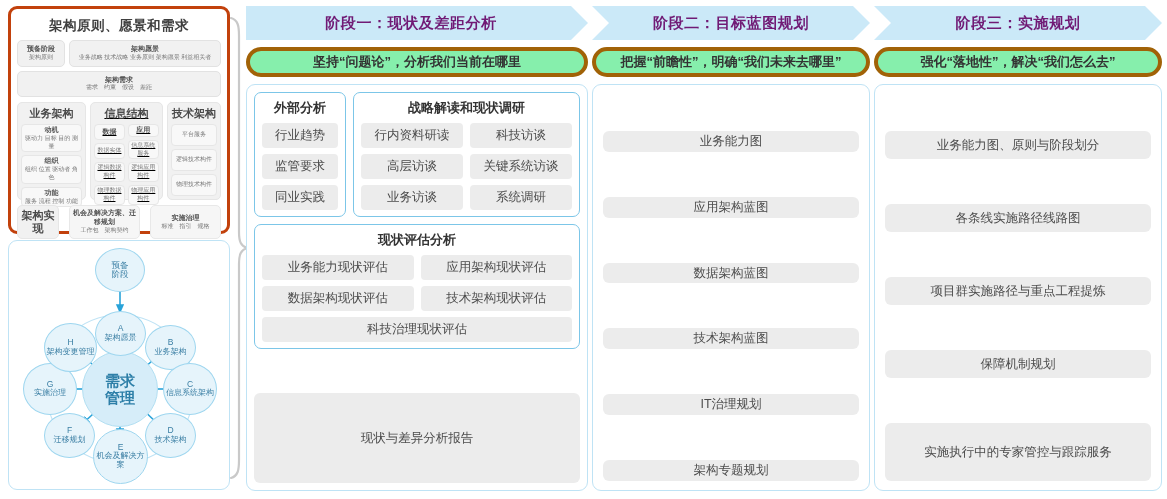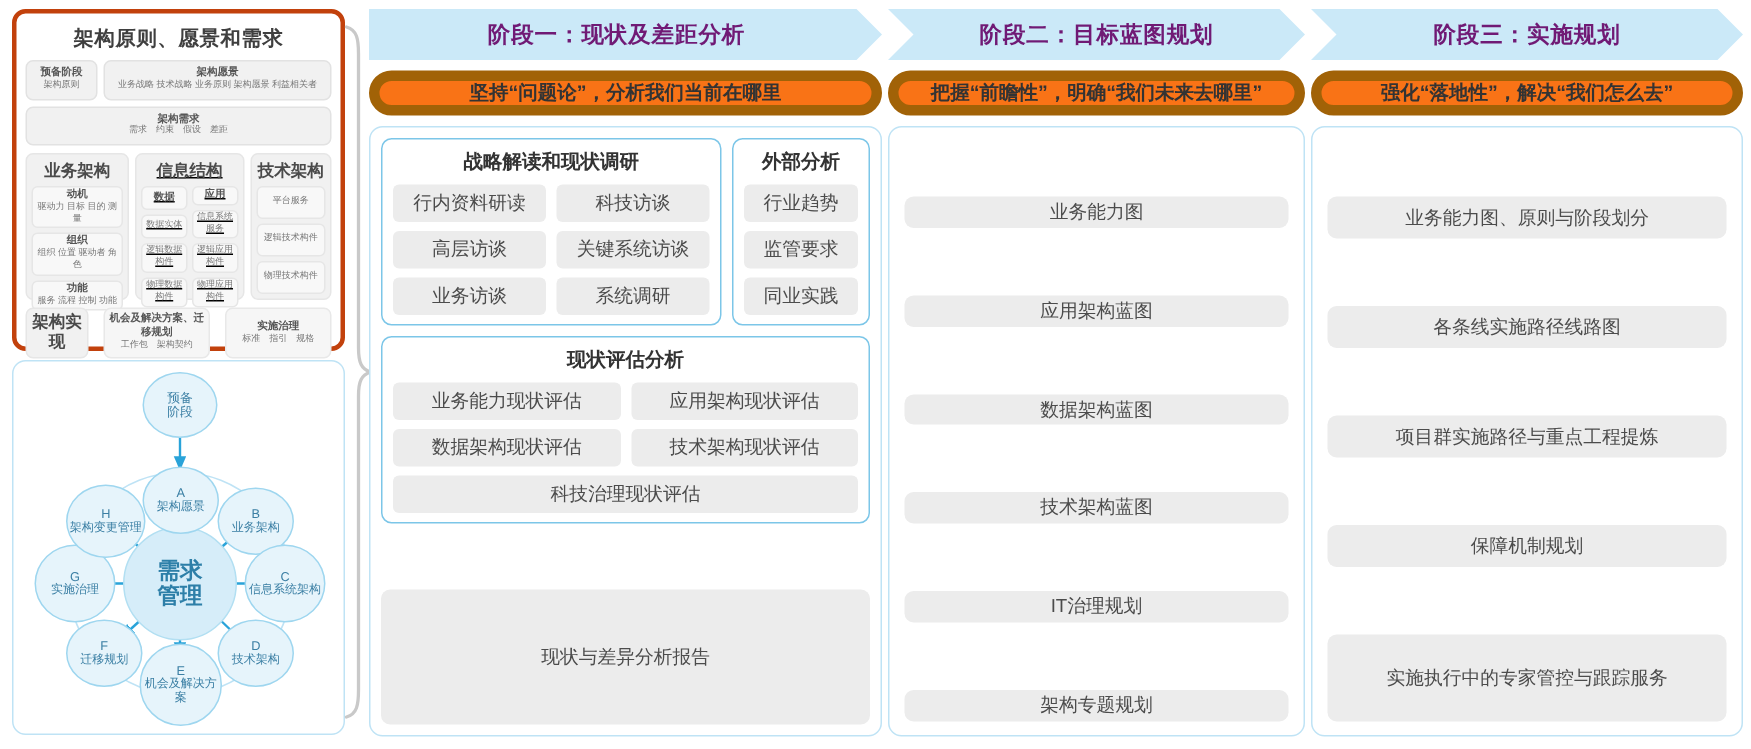--- a/index.html
+++ b/index.html
@@ -102,21 +102,21 @@
     clip-path: polygon(0 0, calc(100% - 17px) 0, 100% 50%, calc(100% - 17px) 100%, 0 100%);
     padding-right: 12px;
   }
   .banner.arrow-in {
     clip-path: polygon(0 0, calc(100% - 17px) 0, 100% 50%, calc(100% - 17px) 100%, 0 100%, 17px 50%);
     padding-right: 12px; padding-left: 12px;
   }
 
   .subtitle {
     margin-top: 7px; height: 30px;
-    border:7px solid #a16207; border-radius: 15px; background:#f97316;
+    border:4px solid #a16207; border-radius: 15px; background:#86efac;
     display:flex; align-items:center; justify-content:center;
     font-size: 13px; font-weight:bold; color:#333;
   }
 
   .panel {
     margin-top: 7px;
     border:1px solid #bfe3f5; border-radius: 9px; background:#fff;
     padding: 7px;
   }
   .panel.p1body { height: 407px; display:flex; flex-direction:column; gap:7px; }
@@ -339,41 +339,41 @@
              C13,236 11,240 11,250 L11,446 C11,456 10,462 3,464" fill="none" stroke="#c9c9c9" stroke-width="2.2" stroke-linecap="round" stroke-linejoin="round"></path>
   </svg>
 
   <div class="phase p1">
     <div class="banner arrow">阶段一：现状及差距分析</div>
     <div class="subtitle">坚持“问题论”，分析我们当前在哪里</div>
 
     <div class="panel p1body">
 
       <div class="topsplit">
+        <div class="subpanel right-sp">
+          <div class="sp-title">外部分析</div>
+          <div class="chip">行业趋势</div>
+          <div class="chip">监管要求</div>
+          <div class="chip">同业实践</div>
+        </div>
+
         <div class="subpanel left-sp">
           <div class="sp-title">战略解读和现状调研</div>
           <div class="chiprow">
             <div class="chip">行内资料研读</div>
             <div class="chip">科技访谈</div>
           </div>
           <div class="chiprow">
             <div class="chip">高层访谈</div>
             <div class="chip">关键系统访谈</div>
           </div>
           <div class="chiprow">
             <div class="chip">业务访谈</div>
             <div class="chip">系统调研</div>
           </div>
-        </div>
-
-        <div class="subpanel right-sp">
-          <div class="sp-title">外部分析</div>
-          <div class="chip">行业趋势</div>
-          <div class="chip">监管要求</div>
-          <div class="chip">同业实践</div>
         </div>
       </div>
 
       <div class="subpanel">
         <div class="sp-title">现状评估分析</div>
         <div class="chiprow">
           <div class="chip">业务能力现状评估</div>
           <div class="chip">应用架构现状评估</div>
         </div>
         <div class="chiprow">

